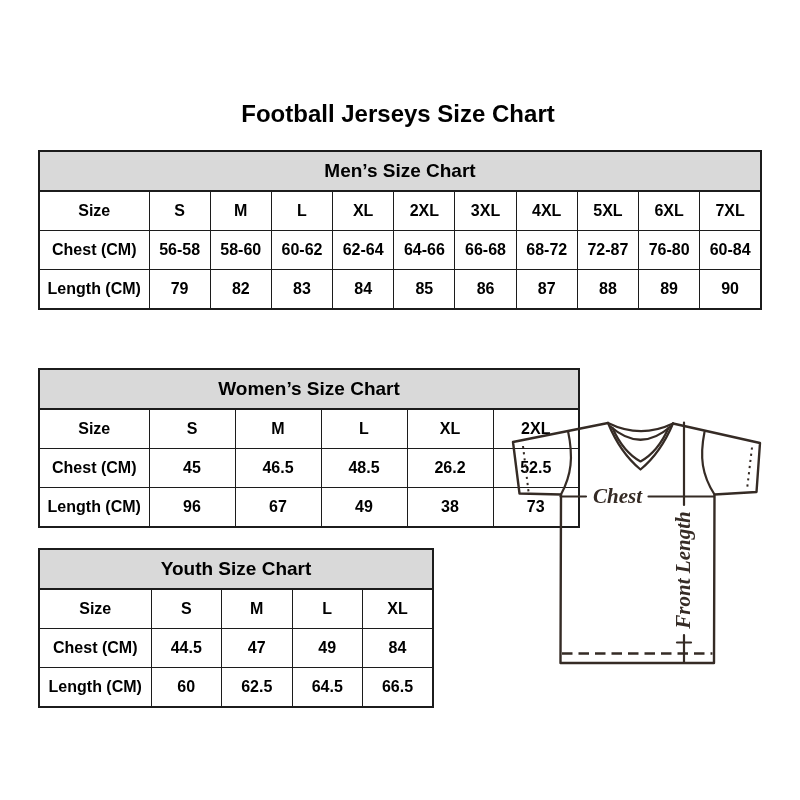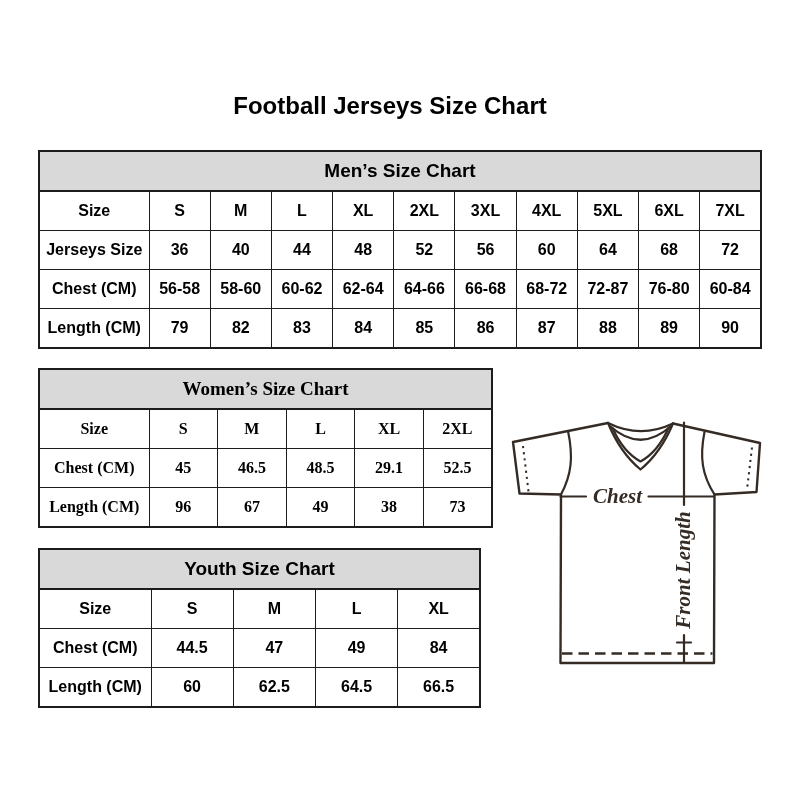--- a/index.html
+++ b/index.html
@@ -17,21 +17,21 @@
   }
   .page-title {
     position: absolute;
     top: 92px;
     left: 0;
     width: 780px;
     text-align: center;
     font-size: 24px;
     font-weight: bold;
     color: #000000;
-    margin: 0;
+    margin: 8px;
     font-family: "Liberation Sans", sans-serif;
   }
   table.size-table {
     position: absolute;
     border-collapse: collapse;
     table-layout: fixed;
     background: #ffffff;
     border: 2.5px solid #1c1c1c;
     padding-left: 44px;
   }
@@ -46,22 +46,22 @@
     overflow: hidden;
     white-space: nowrap;
   }
   table.size-table th.tbl-title {
     background: #d9d9d9;
     font-size: 19px;
     height: 38px;
     border-bottom: 2px solid #1c1c1c;
   }
   #men-table    { left: 38px; top: 150px; width: 724px; }
-  #women-table  { left: 38px; top: 368px; width: 455px; font-family: Liberation Serif, serif; }
-  #youth-table  { left: 38px; top: 548px; width: 443px; border-radius: 24px; }
+  #women-table  { left: 38px; top: 368px; width: 542px; }
+  #youth-table  { left: 38px; top: 548px; width: 396px; border-radius: 24px; }
   #men-table td, #men-table th.hdr      { height: 38px; }
   #women-table td, #women-table th.hdr  { height: 38px; }
   #youth-table td, #youth-table th.hdr  { height: 38px; }
   .jersey-svg {
     position: absolute;
     left: 490px;
     top: 395px;
     width: 310px;
     height: 300px;
   }
@@ -104,33 +104,20 @@
           <th class="hdr">L</th>
           <th class="hdr">XL</th>
           <th class="hdr">2XL</th>
           <th class="hdr">3XL</th>
           <th class="hdr">4XL</th>
           <th class="hdr">5XL</th>
           <th class="hdr">6XL</th>
           <th class="hdr">7XL</th>
         </tr>
         <tr>
-          <td>Jerseys Size</td>
-          <td>36</td>
-          <td>40</td>
-          <td>44</td>
-          <td>48</td>
-          <td>52</td>
-          <td>56</td>
-          <td>60</td>
-          <td>64</td>
-          <td>68</td>
-          <td>72</td>
-        </tr>
-        <tr>
           <td>Chest (CM)</td>
           <td>56-58</td>
           <td>58-60</td>
           <td>60-62</td>
           <td>62-64</td>
           <td>64-66</td>
           <td>66-68</td>
           <td>68-72</td>
           <td>72-87</td>
           <td>76-80</td>
@@ -171,21 +158,21 @@
           <th class="hdr">M</th>
           <th class="hdr">L</th>
           <th class="hdr">XL</th>
           <th class="hdr">2XL</th>
         </tr>
         <tr>
           <td>Chest (CM)</td>
           <td>45</td>
           <td>46.5</td>
           <td>48.5</td>
-          <td>29.1</td>
+          <td>26.2</td>
           <td>52.5</td>
         </tr>
         <tr>
           <td>Length (CM)</td>
           <td>96</td>
           <td>67</td>
           <td>49</td>
           <td>38</td>
           <td>73</td>
         </tr>

